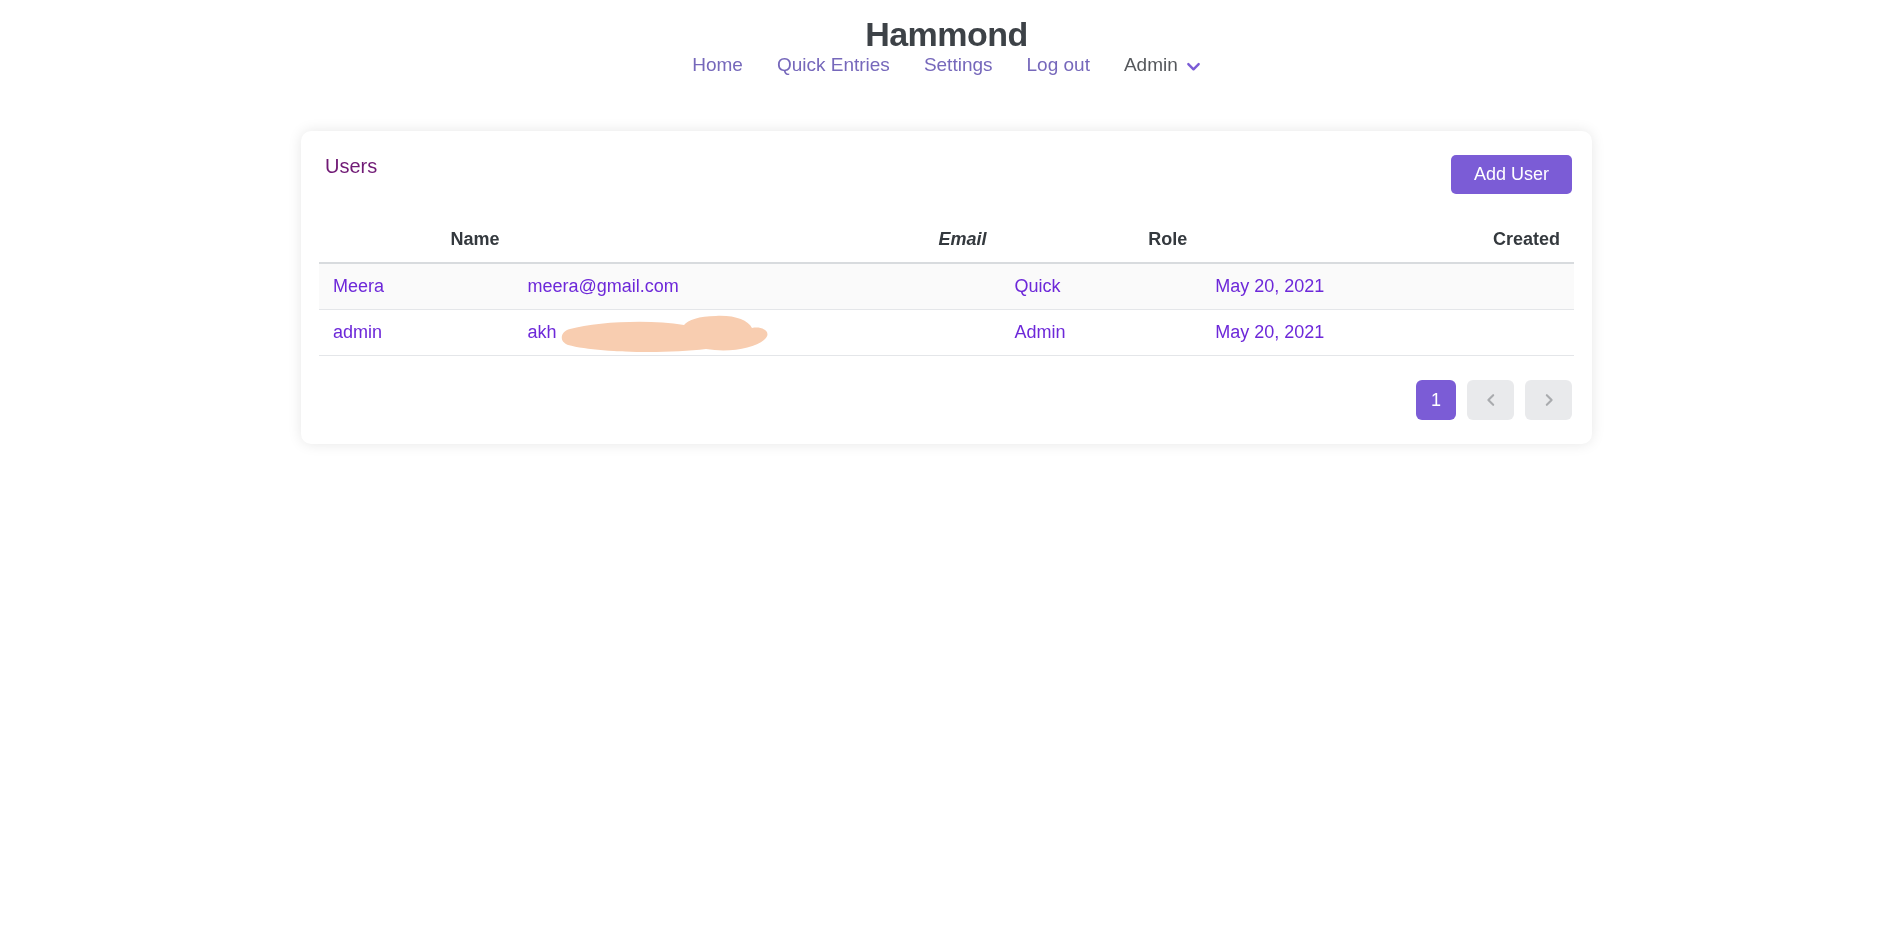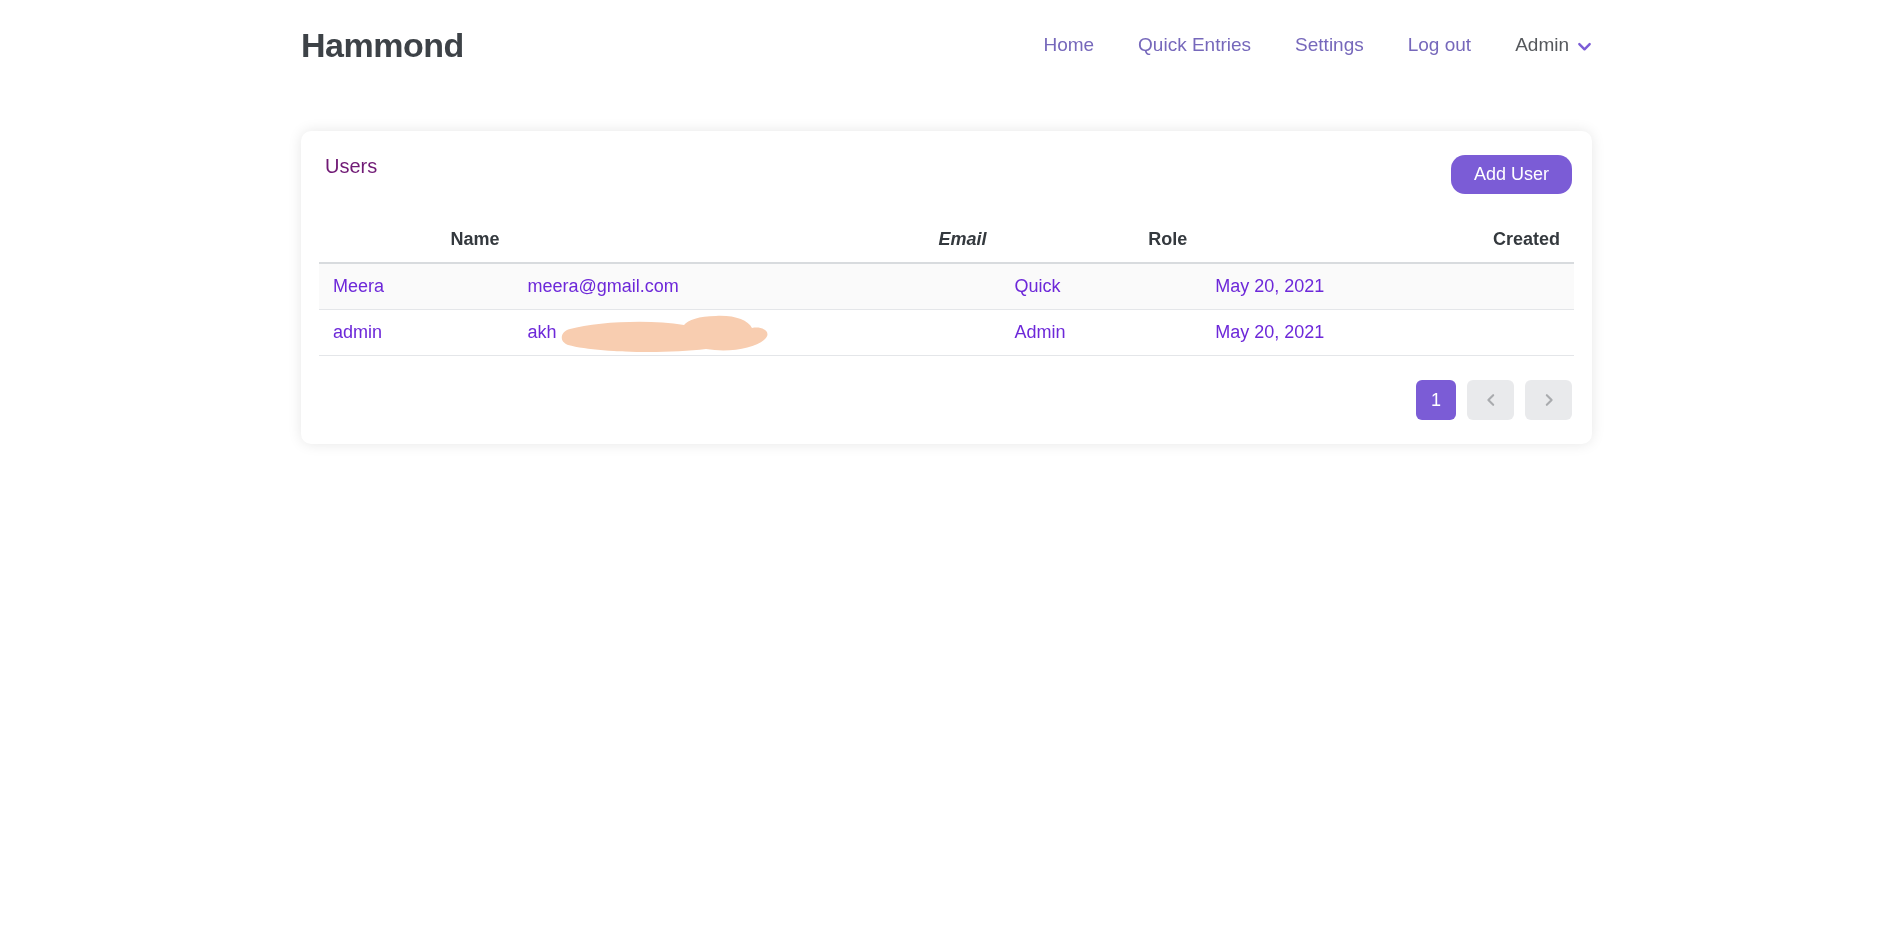--- a/index.html
+++ b/index.html
@@ -1,43 +1,43 @@
 <!DOCTYPE html>
 <html><head>
 <meta charset="utf-8">
 <style>
   * { margin: 0; padding: 0; box-sizing: border-box; }
   html, body { width: 1893px; height: 933px; background: #ffffff; }
   body { font-family: "Liberation Sans", sans-serif; overflow: hidden; }
 
-  .container { width: 1291px; margin: 0 auto; }
+  .container { width: 1291px; margin: 0 auto; flex-direction: column; }
 
   
   .navbar { height: 90px; display: flex; align-items: center; background: #ffffff; }
   .navbar .container { display: flex; align-items: center; justify-content: space-between; }
   .brand { font-size: 34px; font-weight: 800; color: #3d4247; letter-spacing: -0.5px; cursor: pointer; }
-  .nav-links { display: flex; gap: 44px; }
+  .nav-links { display: flex; gap: 34px; }
   .nav-link { font-size: 19px; color: #7668bb; text-decoration: none; cursor: pointer; }
   .nav-user { display: flex; align-items: center; gap: 8px; cursor: pointer; }
   .nav-user-label { font-size: 19px; color: #55585c; }
   .chevron-down { width: 15px; height: 15px; margin-top: 3px; }
 
   
   .card {
     margin-top: 41px;
     width: 1291px;
     background: #ffffff;
     border-radius: 10px;
     box-shadow: 0 0 14px rgba(0,0,0,0.10);
     padding: 24px 18px 24px 18px;
   }
   .card-header { display: flex; align-items: flex-start; justify-content: space-between; padding: 0 2px 0 6px; }
   .card-title { font-size: 20px; font-weight: 400; color: #701a75; }
   .btn-primary {
-    background: #7b5cd6; color: #ffffff; border: none; border-radius: 14px;
+    background: #7b5cd6; color: #ffffff; border: none; border-radius: 5px;
     font-size: 18px; font-family: "Liberation Sans", sans-serif;
     padding: 9px 23px; cursor: pointer;
   }
 
   
   table { width: 100%; border-collapse: collapse; margin-top: 26px; font-size: 18px; }
   th {
     text-align: right; font-weight: 700; color: #34393e;
     padding: 9px 14px 12px 14px; border-bottom: 2px solid #d8dbde;
   }

